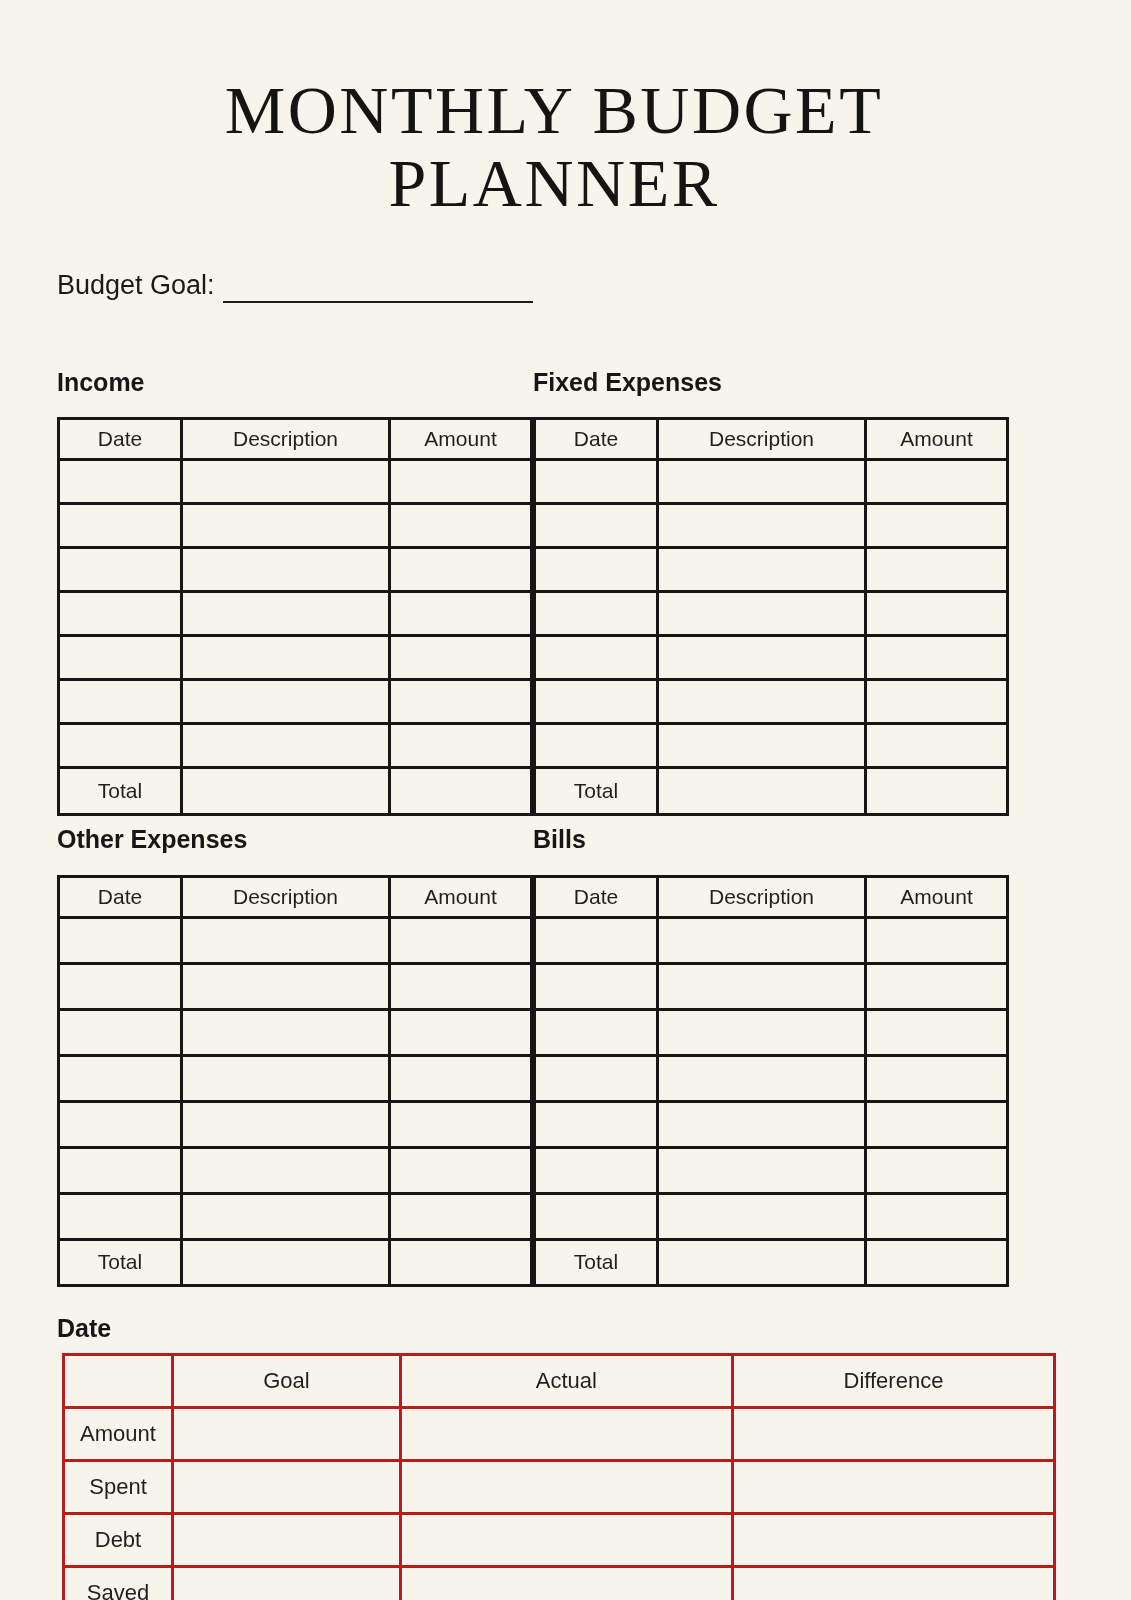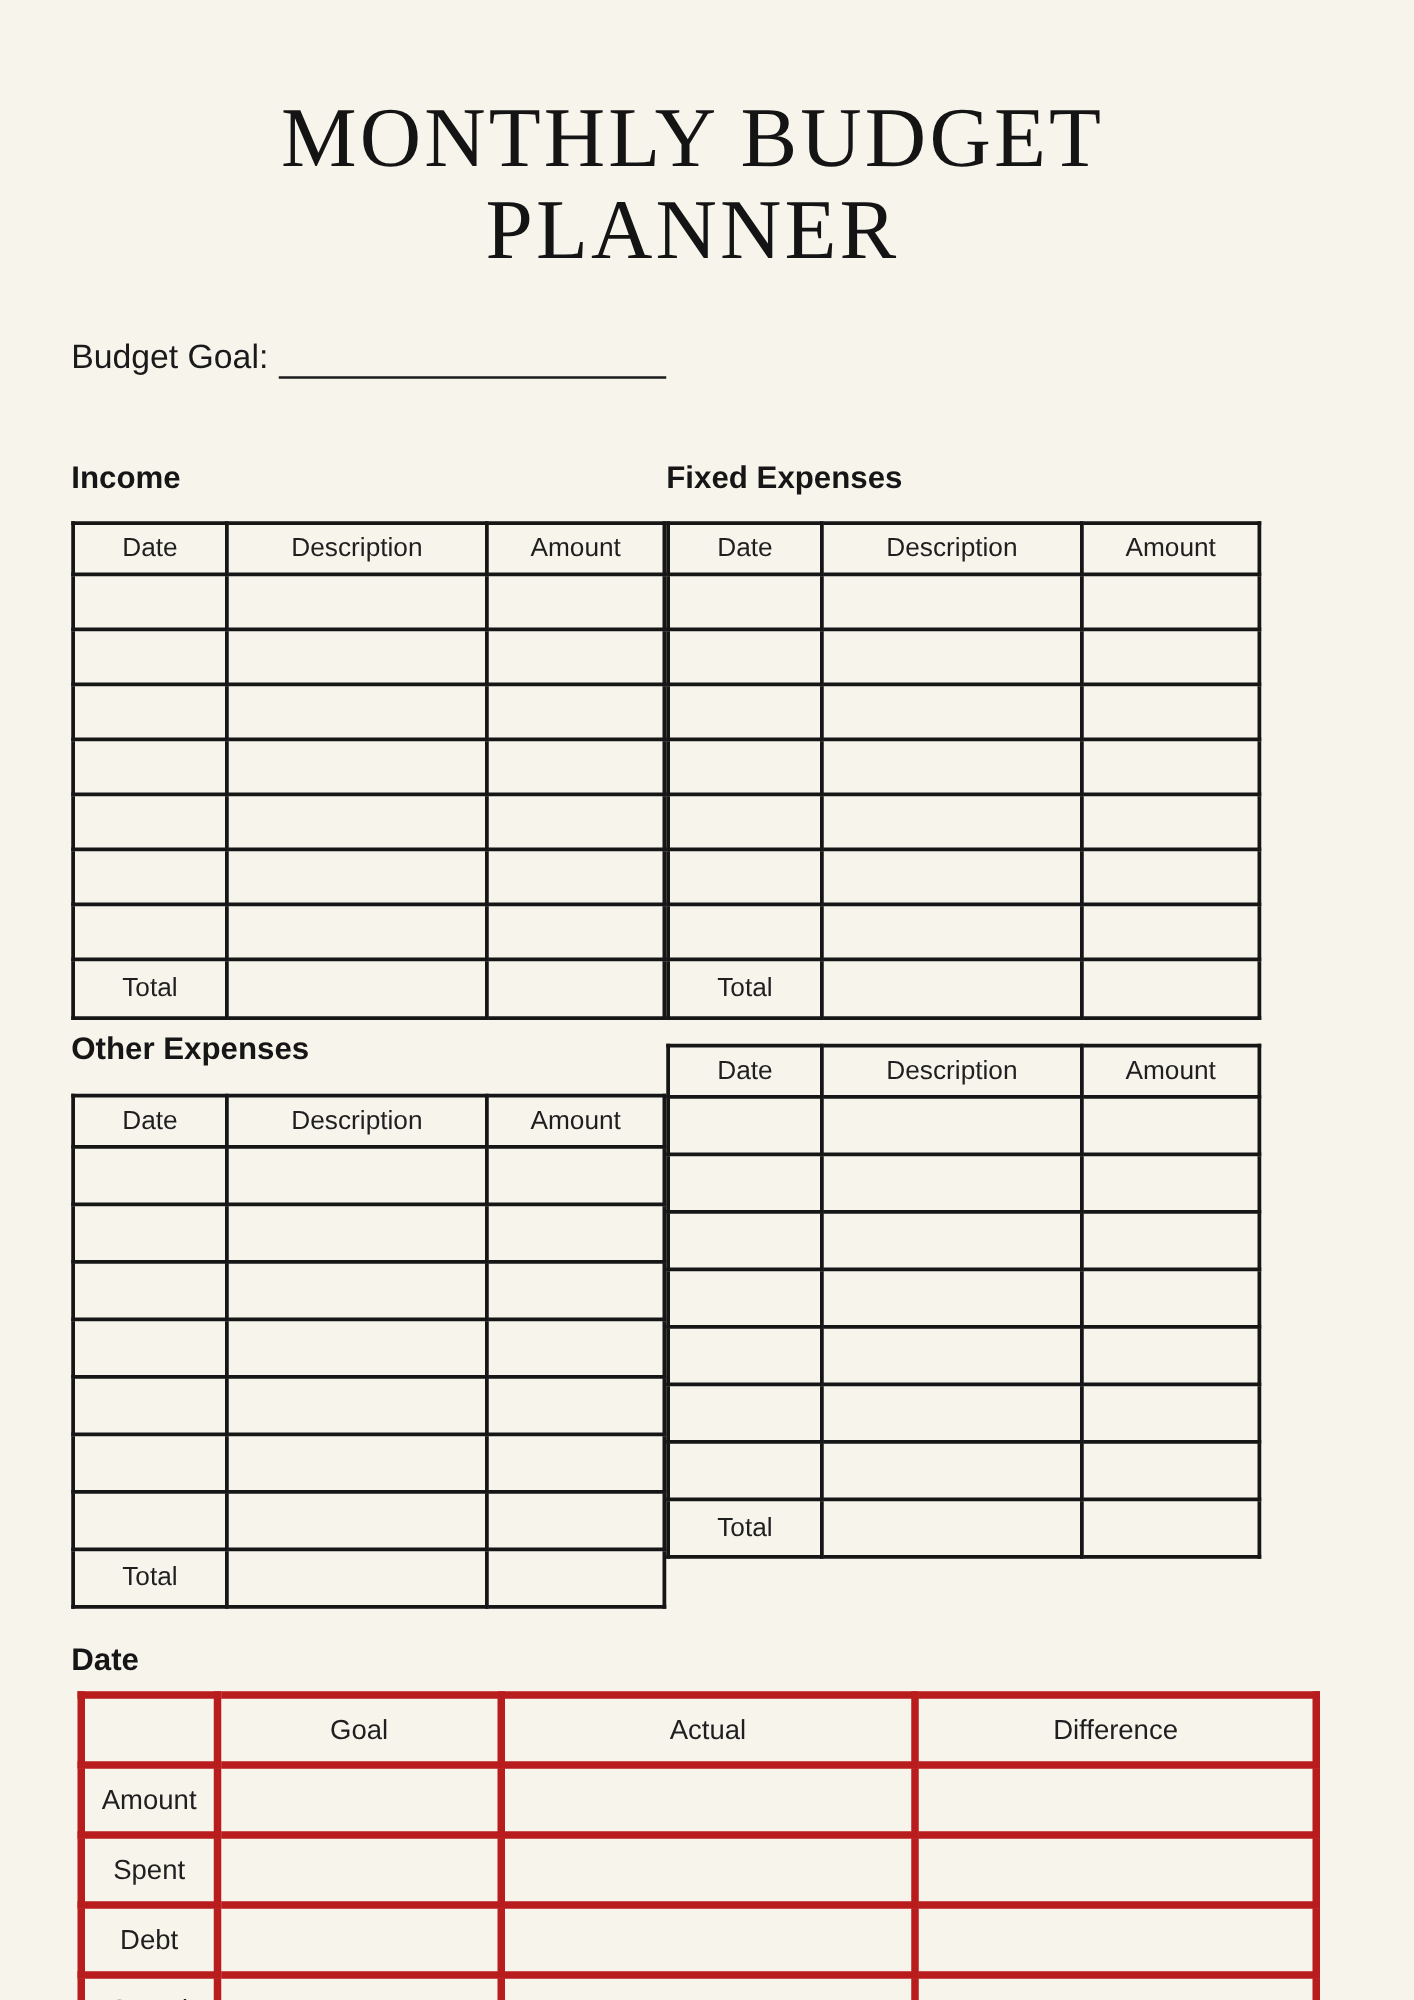--- a/index.html
+++ b/index.html
@@ -87,21 +87,21 @@
     color: #161616;
   }
   table.recap-table {
     border-collapse: collapse;
     table-layout: fixed;
     width: 994px;
     margin: 9px 0 0 5px;
   }
   table.recap-table th,
   table.recap-table td {
-    border: 6px solid #b91c1c;
+    border: 3px solid #b91c1c;
     padding: 12px;
     height: 52px;
     font-size: 22px;
     font-weight: 400;
     text-align: center;
     vertical-align: middle;
     color: #1f1f1f;
   }
   col.r-label { width: 11%; }
   col.r-goal  { width: 23%; }
@@ -298,20 +298,21 @@
           <tr class="total-row">
             <th>Total</th>
             <td></td>
             <td></td>
           </tr>
         </tbody>
       </table>
     </section>
 
     <section class="row2">
+      <h2>Bills</h2>
       <table class="entry-table">
         <colgroup>
             <col class="c-date">
             <col class="c-desc">
             <col class="c-amt">
           </colgroup>
         <thead>
           <tr>
             <th>Date</th>
             <th>Description</th>

